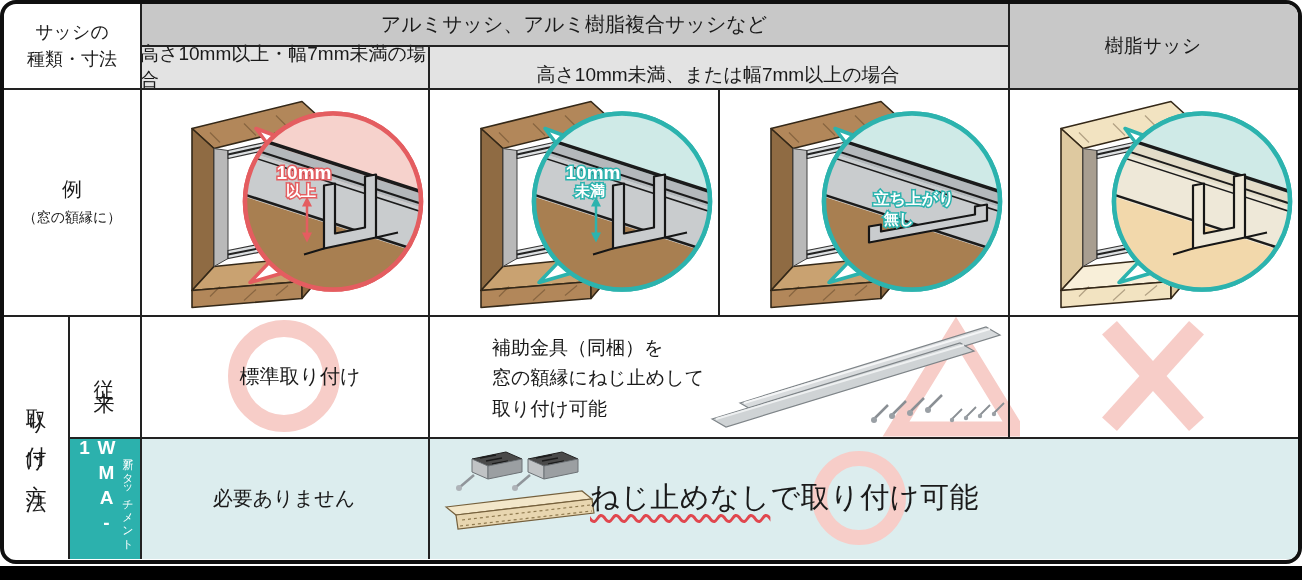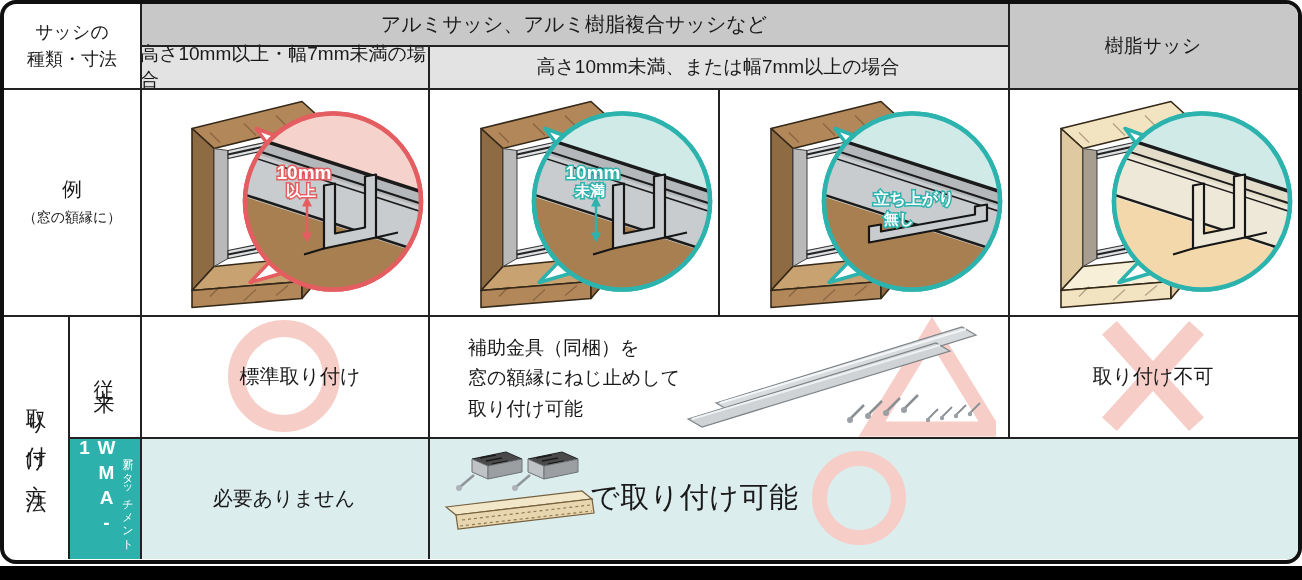--- a/index.html
+++ b/index.html
@@ -108,21 +108,21 @@
   <div class="cell hdr-gray" style="left:136px;top:0;width:868px;height:41px;">
     <span>アルミサッシ、アルミ樹脂複合サッシなど</span>
   </div>
   <div class="cell corner" style="left:0;top:0;width:136px;height:84px;">
     <span>サッシの</span>
     <span>種類・寸法</span>
   </div>
   <div class="cell hdr-sub" style="left:136px;top:41px;width:288px;height:43px;">
     <span>高さ10mm以上・幅7mm未満の場合</span>
   </div>
-  <div class="cell hdr-sub" style="left:424px;top:41px;width:580px;height:43px;">
+  <div class="cell hdr-sub" style="left:424px;top:41px;width:580px;height:43px;align-items:flex-end;">
     <span>高さ10mm未満、または幅7mm以上の場合</span>
   </div>
   <div class="cell hdr-gray" style="left:1004px;top:0;width:290px;height:84px;font-size:19px;">
     <span>樹脂サッシ</span>
   </div>
 
   <div class="cell ex-label" style="left:0;top:84px;width:136px;height:227px;">
     <span class="big">例</span>
     <span class="small">（窓の額縁に）</span>
   </div>
@@ -196,21 +196,21 @@
   </div>
   <div class="cell wma-cell" style="left:64px;top:433px;width:72px;height:122px;">
     <span class="wma-prod">WMA-1</span>
     <span class="wma-note">新アタッチメント</span>
   </div>
 
   <div class="cell" style="left:136px;top:311px;width:288px;height:122px;padding-left:32px;">
     <div class="ring ring-conv"></div>
     <span class="cell-text">標準取り付け</span>
   </div>
-  <div class="cell" style="left:412px;top:311px;width:580px;height:122px;">
+  <div class="cell" style="left:436px;top:311px;width:580px;height:122px;">
     <svg style="position:absolute;left:0;top:0;" width="580" height="122" viewBox="0 0 580 122">
       <polygon points="516,16 456,114 576,114" fill="none" stroke="#f7cdc8" stroke-width="15"></polygon>
       <g>
         <polygon points="300,88 546,12 560,20 314,96" fill="#d8dbdd" stroke="#7e8488" stroke-width="1.2"></polygon>
         <path d="M304,88 L550,14" stroke="#f4f5f6" stroke-width="2" fill="none"></path>
         <polygon points="272,104 520,28 534,36 286,112" fill="#cfd3d5" stroke="#7e8488" stroke-width="1.2"></polygon>
         <path d="M276,104 L524,30" stroke="#eef0f1" stroke-width="2" fill="none"></path>
       </g>
       <g stroke="#8a8f94" stroke-width="2.5">
         <path d="M434,104 L448,90 M452,100 L466,86 M470,97 L484,83 M488,94 L502,80"></path>
@@ -233,21 +233,20 @@
       <div>補助金具（同梱）を</div>
       <div>窓の額縁にねじ止めして</div>
       <div>取り付け可能</div>
     </div>
   </div>
   <div class="cell" style="left:1004px;top:311px;width:290px;height:122px;">
     <div class="xmark">
       <div class="xb xb1"></div>
         <div class="xb xb2"></div>
     </div>
-    <span class="cell-text">取り付け不可</span>
   </div>
 
   <div class="cell teal-row" style="left:136px;top:433px;width:288px;height:122px;">
     <span class="cell-text">必要ありません</span>
   </div>
   <div class="cell teal-row" style="left:424px;top:433px;width:870px;height:122px;justify-content:flex-start;">
     <svg style="position:absolute;left:14px;top:4px;" width="164" height="114" viewBox="0 0 164 114">
       <g>
         <polygon points="30,18 64,11 80,18 46,25" fill="#4a4a4a" stroke="#222" stroke-width="1"></polygon>
         <path d="M38,17 L54,14 M44,20 L60,17 M50,23 L66,20" stroke="#1b1b1b" stroke-width="1.5" fill="none"></path>
@@ -266,20 +265,21 @@
       </g>
       <g>
         <polygon points="4,66 140,50 150,58 14,74" fill="#f3e7ca" stroke="#75603c" stroke-width="1.2"></polygon>
         <polygon points="14,74 150,58 152,72 16,88" fill="#e8d6b0" stroke="#75603c" stroke-width="1.2"></polygon>
         <path d="M20,79 L148,64" stroke="#8f7a4f" stroke-width="1.2" stroke-dasharray="3,3" fill="none"></path>
         <path d="M18,85 L150,70" stroke="#8f7a4f" stroke-width="1.2" stroke-dasharray="3,3" fill="none"></path>
       </g>
     </svg>
     <div class="ring ring-new"></div>
     <div class="new-wide-text">
+        <span class="wavy">ねじ止めなし</span>
         <span>で取り付け可能</span>
     </div>
   </div>
 
   <div class="vl" style="left:136px;top:0;height:555px;"></div>
   <div class="vl" style="left:424px;top:41px;height:514px;"></div>
   <div class="vl" style="left:714px;top:84px;height:227px;"></div>
   <div class="vl" style="left:1004px;top:0;height:433px;"></div>
   <div class="vl" style="left:64px;top:311px;height:244px;"></div>
   <div class="hl" style="left:136px;top:41px;width:868px;"></div>

